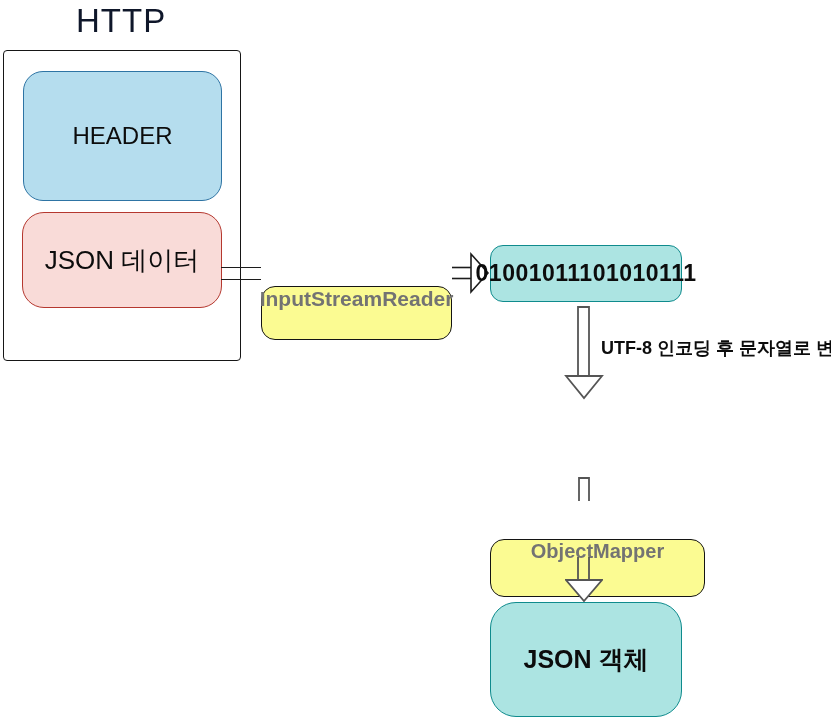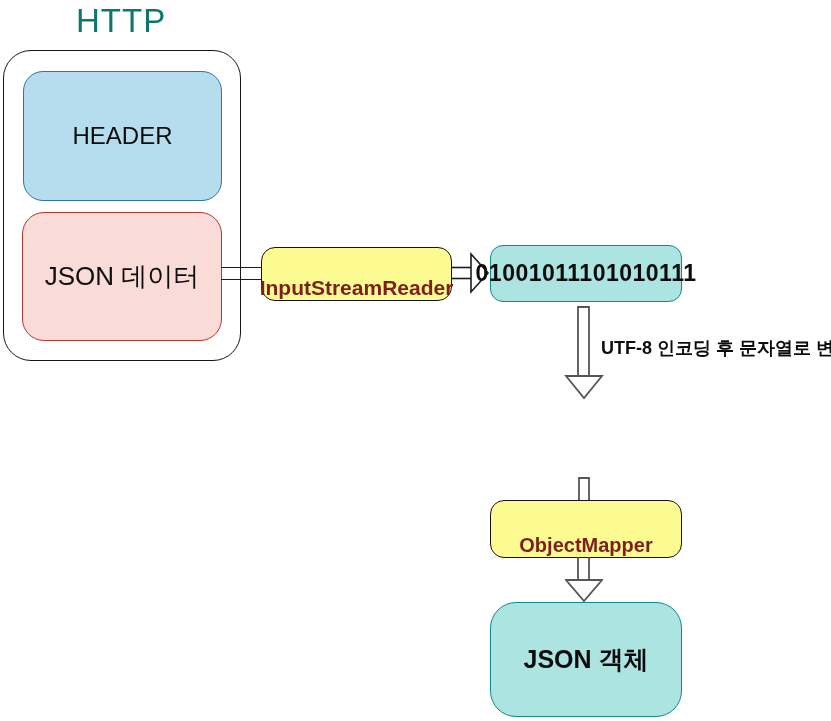--- a/index.html
+++ b/index.html
@@ -2,50 +2,50 @@
 <html><head>
 <meta charset="utf-8">
 <style>
   html,body{margin:0;padding:0;background:#ffffff;}
   .canvas{
     position:relative;width:831px;height:721px;background:#ffffff;overflow:hidden;
     font-family:"Liberation Sans","DejaVu Sans",sans-serif;color:#111;
   }
   .abs{position:absolute;box-sizing:border-box;}
   .diagram-title{
-    left:76px;top:2px;font-size:33px;font-weight:500;letter-spacing:1px;color:#0f766e;
+    left:76px;top:2px;font-size:33px;font-weight:500;letter-spacing:1px;color:#0f172a;
   }
   .http-container{
     left:3px;top:50px;width:238px;height:311px;
-    background:#ffffff;border:1.6px solid #161616;border-radius:28px;
+    background:#ffffff;border:1.6px solid #161616;border-radius:4px;
   }
   .header-box{
     left:19px;top:20px;width:199px;height:130px;
     background:#b5ddee;border:1.6px solid #2e74a4;border-radius:20px;
     display:flex;align-items:center;justify-content:center;
     font-size:24px;color:#0c0c0c;
   }
   .json-data-box{
-    left:18px;top:161px;width:200px;height:129px;
+    left:18px;top:161px;width:200px;height:96px;
     background:#f9dbd8;border:1.6px solid #b5382f;border-radius:22px;
     display:flex;align-items:center;justify-content:center;
     font-size:26px;color:#0c0c0c;
   }
   .conn-h{
     left:221px;top:267px;width:40px;height:13px;
     border-top:1.6px solid #1c1c1c;border-bottom:1.6px solid #1c1c1c;
     background:transparent;
   }
   .process-box{
     background:#fbfb92;border:1.7px solid #141414;border-radius:14px;
-    display:flex;align-items:flex-end;justify-content:center;
-    font-weight:bold;color:#7f1d1d;
+    display:flex;align-items:flex-start;justify-content:center;
+    font-weight:bold;color:#737373;margin-top:39px;
   }
   .isr-box{left:261px;top:247px;width:191px;height:54px;font-size:21px;}
-  .om-box{left:490px;top:500px;width:192px;height:58px;font-size:20px;}
+  .om-box{left:490px;top:500px;width:215px;height:58px;font-size:20px;}
   .data-box{
     background:#ace4e2;border:1.7px solid #0f8b8d;
     display:flex;align-items:center;justify-content:center;color:#0c0c0c;
   }
   .binary-box{left:490px;top:245px;width:192px;height:57px;border-radius:13px;font-size:23px;font-weight:bold;letter-spacing:0.5px;}
   .json-string-box{left:490px;top:411px;width:191px;height:58px;border-radius:13px;font-size:24px;}
   .json-object-box{left:490px;top:602px;width:192px;height:115px;border-radius:26px;font-size:25px;font-weight:bold;}
   .utf8-note{
     left:601px;top:336px;width:230px;font-size:18px;font-weight:bold;color:#0c0c0c;white-space:nowrap;
   }

